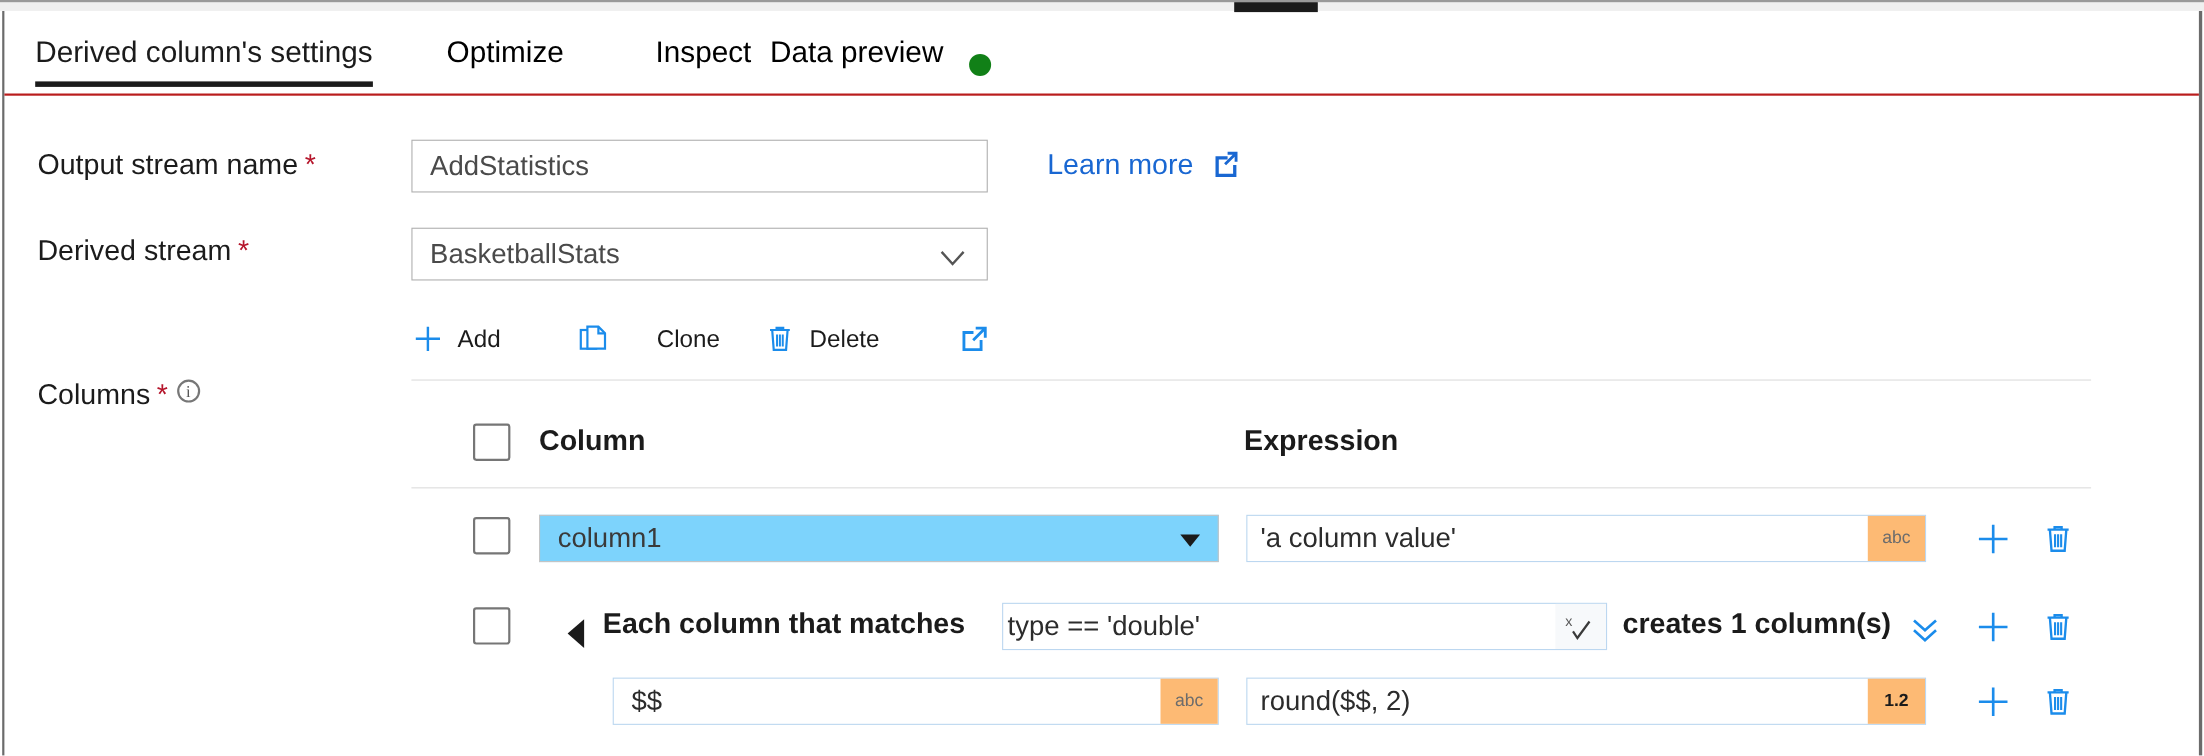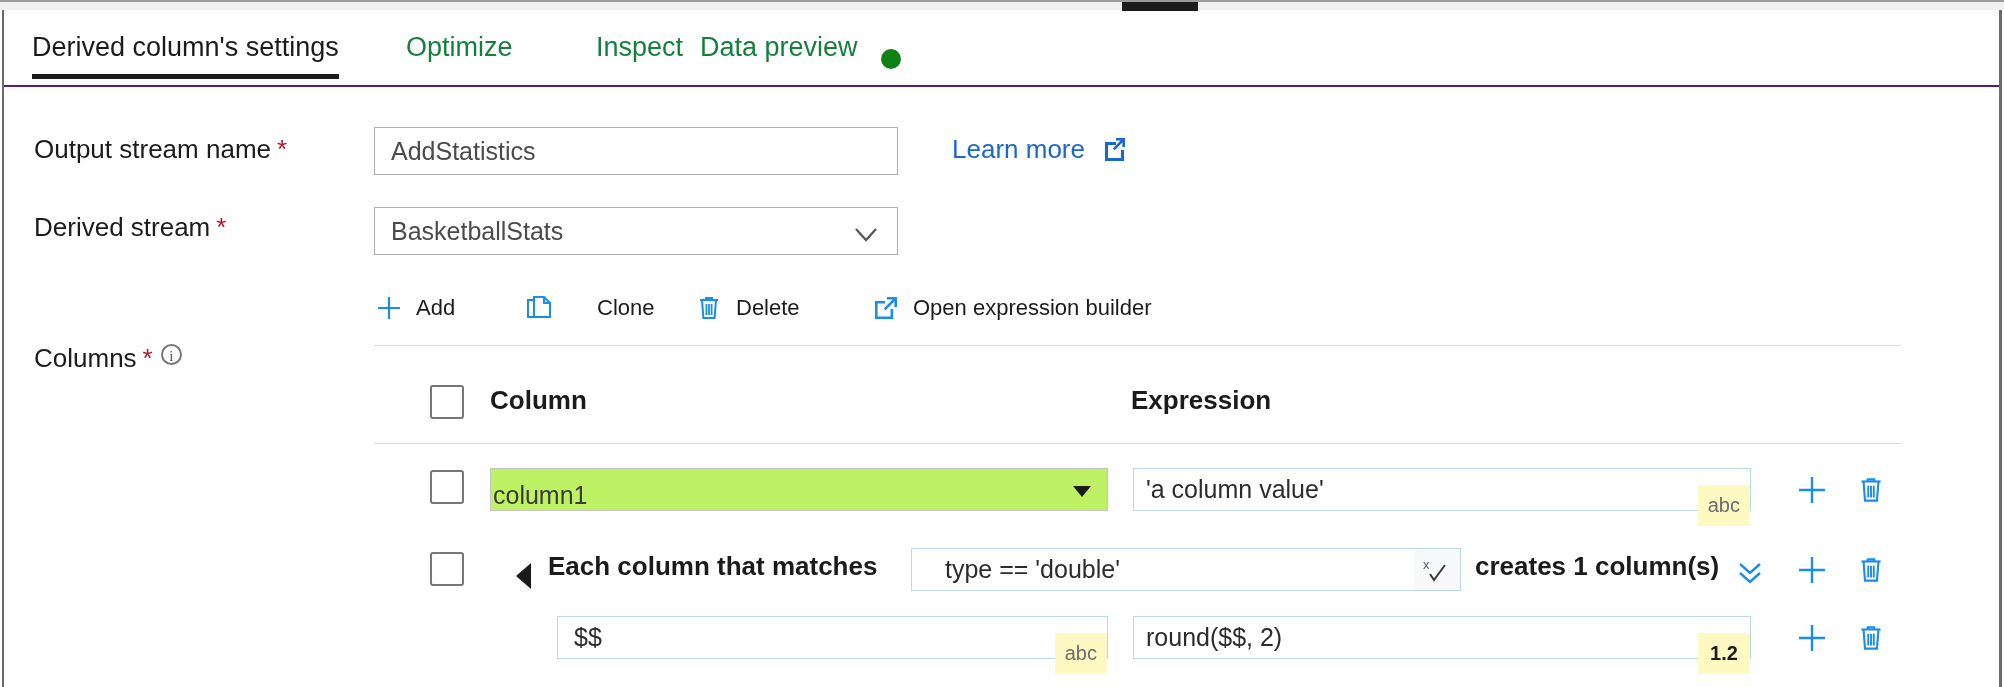--- a/index.html
+++ b/index.html
@@ -45,42 +45,42 @@
     left: 1122px; top: 2px;
     width: 76px; height: 9px;
     background: #1b1b1b;
   }
 
   
   .tabbar {
     position: absolute;
     left: 4px; top: 12px;
     width: 1995px; height: 75px;
-    border-bottom: 2px solid #4c1d95;
+    border-bottom: 2px solid #b91c1c;
     box-sizing: border-box;
   }
   .tab {
     position: absolute;
     top: 20px;
     font-size: 27px;
     white-space: nowrap;
     cursor: pointer;
   }
   .tab.active {
     color: #1b1b1b;
     left: 28px;
   }
   .tab.active .tab-underline {
     position: absolute;
     left: 0; top: 42px;
     width: 100%; height: 5px;
     background: #1b1b1b;
   }
   .tab.link {
-    color: #15803d;
+    color: #000000;
   }
   .tab-optimize  { left: 402px; }
   .tab-inspect   { left: 548px; margin-left: 44px; }
   .tab-datapv    { left: 696px; }
   .green-dot {
     position: absolute;
     left: 877px; top: 37px;
     width: 20px; height: 20px;
     border-radius: 50%;
     background: #118017;
@@ -212,27 +212,27 @@
     cursor: pointer;
   }
   .cb-head { left: 430px; top: 385px; }
   .cb-row1 { left: 430px; top: 470px; }
   .cb-row2 { left: 430px; top: 552px; }
 
   
   .select-box {
     position: absolute;
     box-sizing: border-box;
-    background: #bef264;
+    background: #7dd3fc;
     border: 1px solid #c4c4c4;
     font-size: 25px;
     color: #3a3a3a;
-    padding: 0 2px;
-    display: flex;
-    align-items: flex-end;
+    padding: 0 16px;
+    display: flex;
+    align-items: center;
     cursor: pointer;
   }
   .sel-col1 {
     left: 490px; top: 468px;
     width: 618px; height: 43px;
   }
   .caret-tri {
     position: absolute;
     right: 16px; top: 17px;
     width: 0; height: 0;
@@ -255,28 +255,28 @@
   .expr-row1 {
     left: 1133px; top: 468px;
     width: 618px; height: 43px;
   }
   .expr-row3 {
     left: 1133px; top: 616px;
     width: 618px; height: 43px;
   }
   .type-tag {
     position: absolute;
-    right: 0; top: 16px;
+    right: 0; top: 0;
     height: 100%;
     min-width: 52px;
     display: flex;
     align-items: center;
     justify-content: center;
-    background: #fef9c3;
-    font-size: 20px;
+    background: #fdba74;
+    font-size: 16px;
     color: #6c6c6c;
     padding: 0 10px;
     box-sizing: border-box;
   }
   .type-tag.numeric {
     color: #1b1b1b;
     font-weight: bold;
   }
 
   .row-icons {
@@ -312,21 +312,21 @@
     position: absolute;
     left: 911px; top: 548px;
     width: 550px; height: 43px;
     box-sizing: border-box;
     background: #ffffff;
     border: 1px solid #bcd7f0;
     font-size: 25px;
     color: #2c2c2c;
     display: flex;
     align-items: center;
-    padding-left: 33px;
+    padding-left: 4px;
   }
   .bool-tag {
     position: absolute;
     right: 0; top: 0;
     height: 100%;
     width: 46px;
     display: flex;
     align-items: center;
     justify-content: center;
     background: #f7f9fb;
@@ -450,21 +450,20 @@
       <span>Delete</span>
     </div>
 
     <div class="tb-btn btn-oeb">
       <span class="ti">
         <svg width="30" height="30" viewBox="0 0 30 30">
           <path d="M4 8 h10 v2.6 h-7.4 v13 h13 V16 h2.6 v10 h-18.2 z" fill="#1b8ceb"></path>
           <path d="M16 4 h10 v10 h-2.6 V8.4 L14.6 17.2 12.8 15.4 21.6 6.6 H16 z" fill="#1b8ceb"></path>
         </svg>
       </span>
-      <span>Open expression builder</span>
     </div>
   </div>
 
   <div class="divider div-under-toolbar"></div>
 
   <div class="cbox cb-head"></div>
   <div class="grid-head gh-column">Column</div>
   <div class="grid-head gh-expr">Expression</div>
   <div class="divider div-under-header"></div>
 

